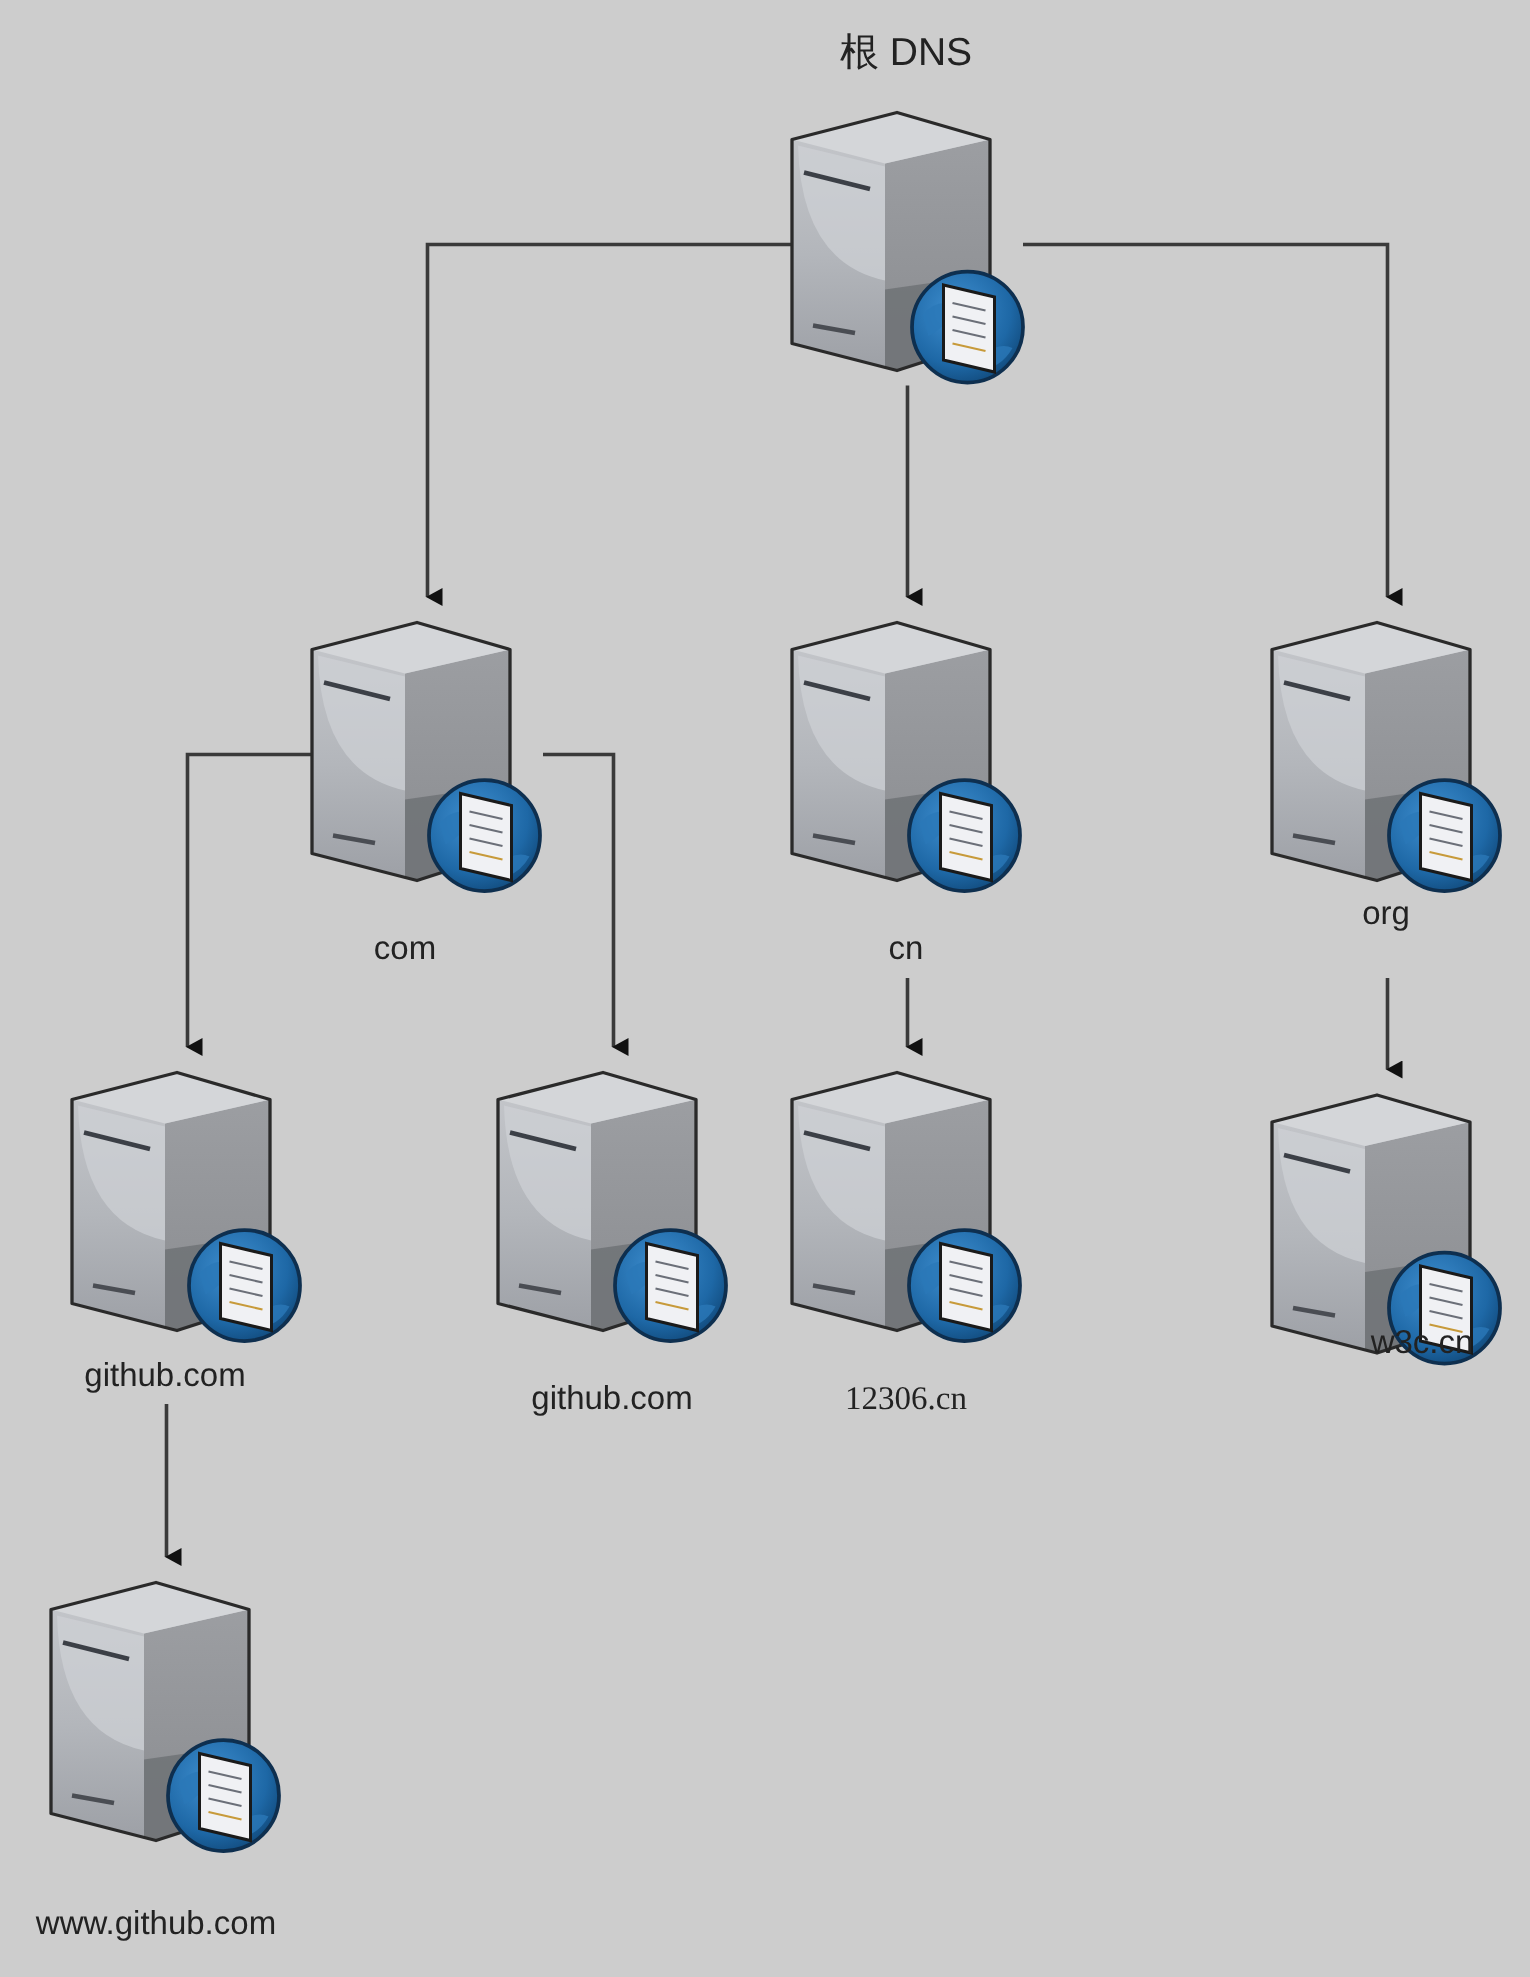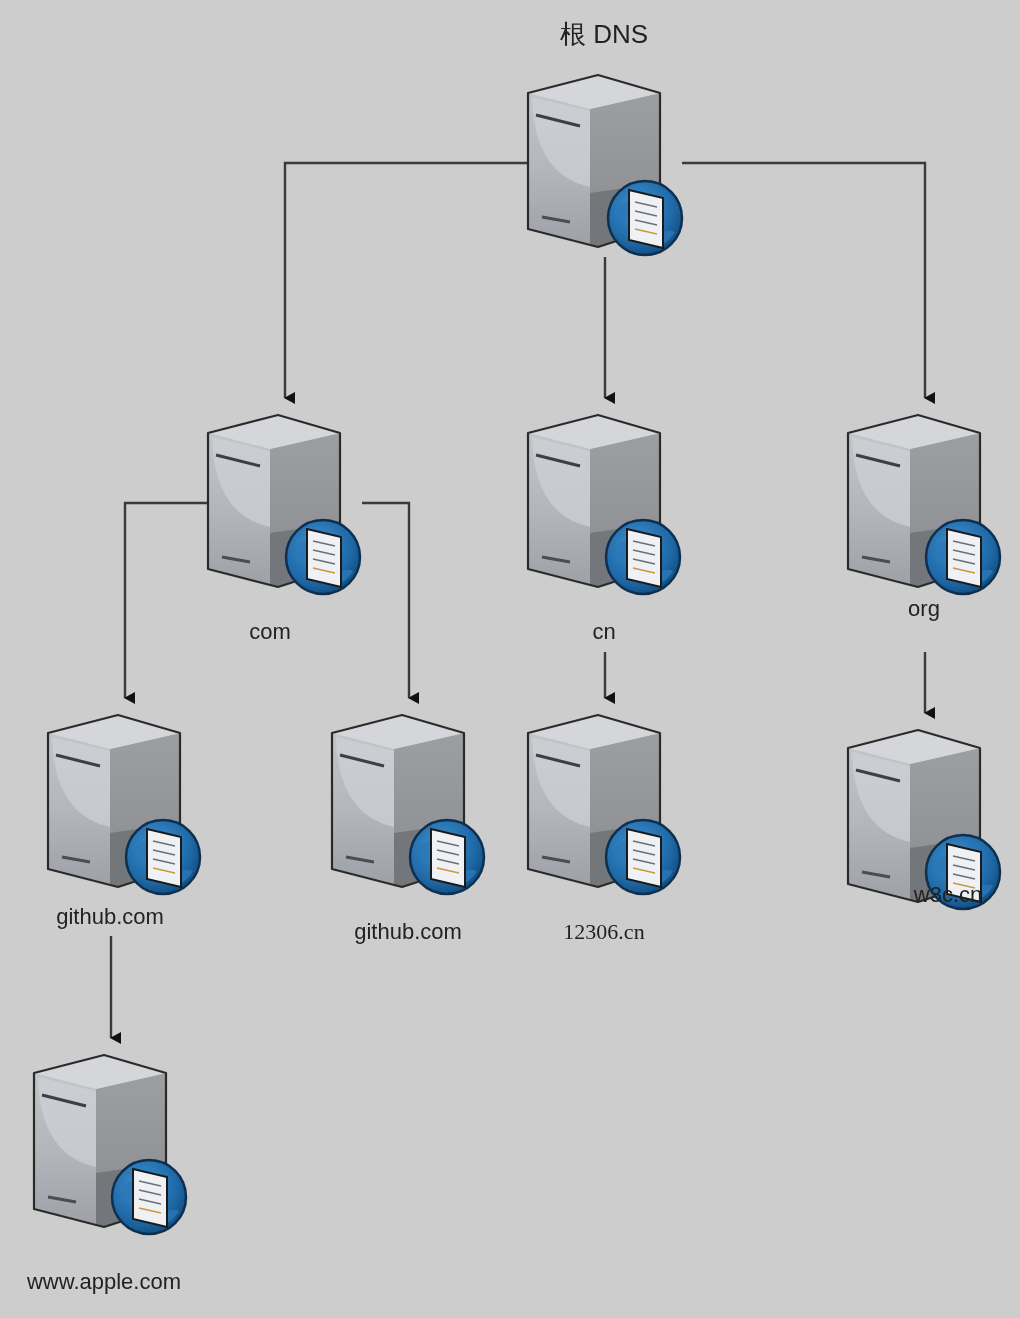--- a/index.html
+++ b/index.html
@@ -124,13 +124,13 @@
 </svg>
 
 <div class="label title" style="left:604px; top:21px;">根 DNS</div>
 <div class="label" style="left:270px; top:621px;">com</div>
 <div class="label" style="left:604px; top:621px;">cn</div>
 <div class="label" style="left:924px; top:598px;">org</div>
 <div class="label" style="left:110px; top:906px;">github.com</div>
 <div class="label" style="left:408px; top:921px;">github.com</div>
 <div class="label" style="left:604px; top:921px;font-family:Liberation Serif, serif;">12306.cn</div>
 <div class="label" style="left:924px; top:884px;margin-left:24px;">w3c.cn</div>
-<div class="label" style="left:104px; top:1271px;">www.apple.com</div>
+<div class="label" style="left:104px; top:1271px;">www.github.com</div>
 
 </body></html>

